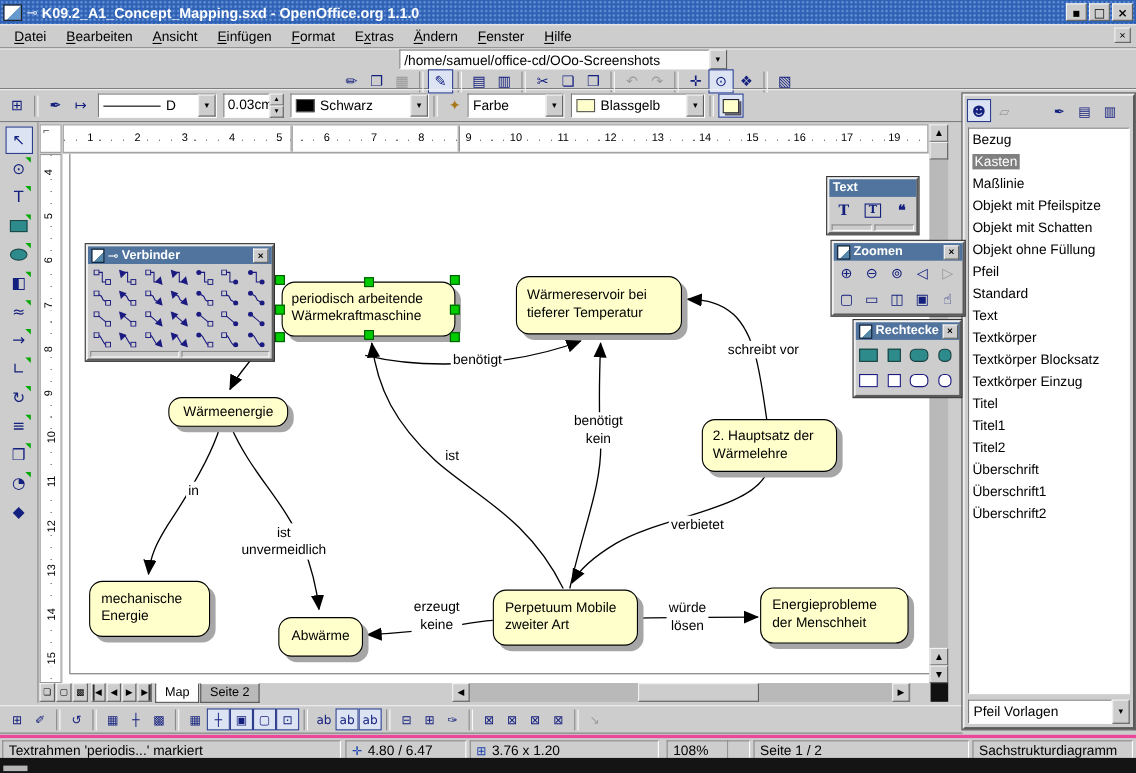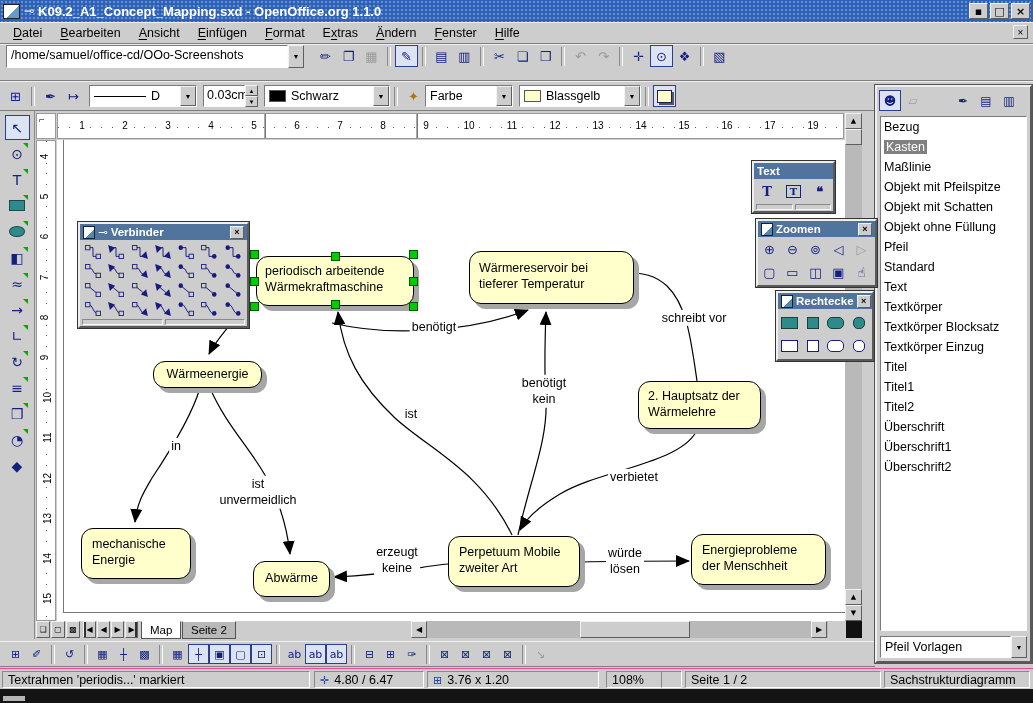--- a/index.html
+++ b/index.html
@@ -25,21 +25,21 @@
     display:flex;align-items:center;padding:0 3px;box-sizing:border-box;color:#fff;font-weight:bold;font-size:13px;gap:4px;}
   .appicon{width:15px;height:13px;background:linear-gradient(135deg,#fff 55%,#69c 55%);border:1px solid #222;flex:0 0 auto;}
   .pin{color:#dce6f6;font-weight:normal;font-size:12px;}
   #winbtns{margin-left:auto;display:flex;gap:2px;}
   #winbtns .btn3d{width:19px;height:16px;font-size:11px;font-weight:bold;color:#000;}
   
   #menubar{top:22px;height:22px;display:flex;align-items:center;padding:0 4px;font-size:12.5px;position:absolute;}
   #menubar .mi{padding:2px 9px;} #menubar u{text-underline-offset:2px;}
   #menuclose{position:absolute;right:5px;top:25px;width:15px;height:14px;font-size:10px;}
   
-  #funcbar{top:44px;height:37px;display:flex;align-items:flex-start;padding:0 6px;position:absolute;}
+  #funcbar{top:44px;height:37px;display:flex;align-items:center;padding:0 6px;position:absolute;flex-direction:column;}
   #urlcombo{width:298px;height:23px;display:flex;margin-right:10px;}
   #urlfield{flex:1;font-size:12.5px;padding:2px 0 0 4px;white-space:nowrap;overflow:hidden;}
   
   #objbar{top:81px;height:30px;display:flex;align-items:center;padding:0 4px;position:absolute;font-size:12.5px;}
   .combo{height:22px;display:flex;align-items:center;}
   .combo .val{display:flex;align-items:center;gap:5px;padding:0 4px;height:100%;flex:1;overflow:hidden;white-space:nowrap;}
   .swatch{width:15px;height:10px;border:1px solid #555;flex:0 0 auto;}
   .lineglyph{width:52px;border-top:1px solid #000;}
   .spin{display:flex;height:22px;margin:0 6px;}
   .spin .num{width:42px;padding:2px 0 0 3px;font-size:12.5px;}
@@ -65,21 +65,21 @@
   #canvas{position:absolute;left:57px;top:140px;width:788px;height:481px;background:#fff;overflow:hidden;}
   #pageL{position:absolute;left:6px;top:0;width:1px;height:472px;background:#777;}
   #pageB{position:absolute;left:6px;top:472px;right:0;height:1px;background:#777;}
   #wires{position:absolute;left:0;top:0;}
   
   .node{position:absolute;background:#ffffcc;border:1.5px solid #000;border-radius:12px;
         box-shadow:5px 5px 0 #a6a6a6;font-size:12.5px;line-height:1.27;white-space:pre-line;box-sizing:border-box;}
   #titlebox{position:absolute;left:93px;top:31px;width:547px;height:33px;background:#ffcc99;border:1.5px solid #000;
         box-shadow:8px 8px 0 #9e9e9e;font-size:23px;text-align:center;line-height:31px;box-sizing:border-box;white-space:nowrap;}
   #n-maschine{left:199px;top:116px;width:158px;height:50px;padding:7px 0 0 8px;}
-  #n-reservoir{left:412px;top:111px;width:165px;height:53px;padding:9px 0 0 9px;}
+  #n-reservoir{left:412px;top:111px;width:151px;height:53px;padding:9px 0 0 9px;}
   #n-energie{left:96px;top:221px;width:109px;height:27px;text-align:center;line-height:24px;}
   #n-hauptsatz{left:581px;top:241px;width:123px;height:48px;padding:7px 0 0 9px;}
   #n-mechanisch{left:24px;top:388px;width:110px;height:51px;padding:8px 0 0 10px;}
   #n-abwaerme{left:196px;top:421px;width:77px;height:36px;text-align:center;line-height:33px;}
   #n-perpetuum{left:391px;top:396px;width:132px;height:51px;padding:8px 0 0 10px;}
   #n-probleme{left:634px;top:394px;width:135px;height:51px;padding:8px 0 0 10px;}
   .hdl{position:absolute;width:7px;height:7px;background:#00cc00;border:1px solid #005800;}
   .h-nw{left:-6px;top:-6px;}
   .elabel{position:absolute;transform:translate(-50%,-50%);background:#fff;font-size:12.5px;
           text-align:center;white-space:pre-line;line-height:1.3;padding:0 2px;}
@@ -126,21 +126,21 @@
   #tabsrow .btn3d{position:absolute;top:0;height:17px;font-size:8px;}
   .tab{position:absolute;top:0;height:16px;border:1px solid #555;border-top:1px solid #fff;padding:0 8px;line-height:16px;background:#b9b9b9;}
   .tab.active{background:#fff;}
   #htrack{position:absolute;left:376px;top:0;width:417px;height:17px;background:#b9b9b9;}
   #hthumb{position:absolute;left:169px;top:0;width:110px;height:17px;}
   #hcorner{position:absolute;left:811px;top:0;width:16px;height:17px;background:#111;}
   
   #optbar{top:641px;height:26px;width:875px;display:flex;align-items:center;padding:0 5px;position:absolute;}
   #optbar .tb-btn{width:21px;height:20px;font-size:11px;}
   
-  #statusbar{position:absolute;left:0;top:668px;width:100%;height:21px;border-top:1px solid #ec4899;box-sizing:border-box;}
+  #statusbar{position:absolute;left:0;top:668px;width:100%;height:21px;border-top:3px solid #ec4899;box-sizing:border-box;}
   .scell{position:absolute;top:2px;height:17px;border:1px solid;border-color:#8a8a8a #fff #fff #8a8a8a;
          font-size:12.5px;padding:1px 0 0 5px;box-sizing:border-box;white-space:nowrap;overflow:hidden;display:flex;gap:5px;align-items:center;}
   .sic{color:#1a3fae;font-size:11px;font-family:"DejaVu Sans",sans-serif;}
   #bottomband{position:absolute;left:0;top:689px;width:100%;height:14px;background:#141414;}
   #bb-chip{position:absolute;left:3px;top:696px;width:22px;height:5px;background:#b5b5b5;}
 </style>
 </head>
 <body>
 
 <div id="app">

